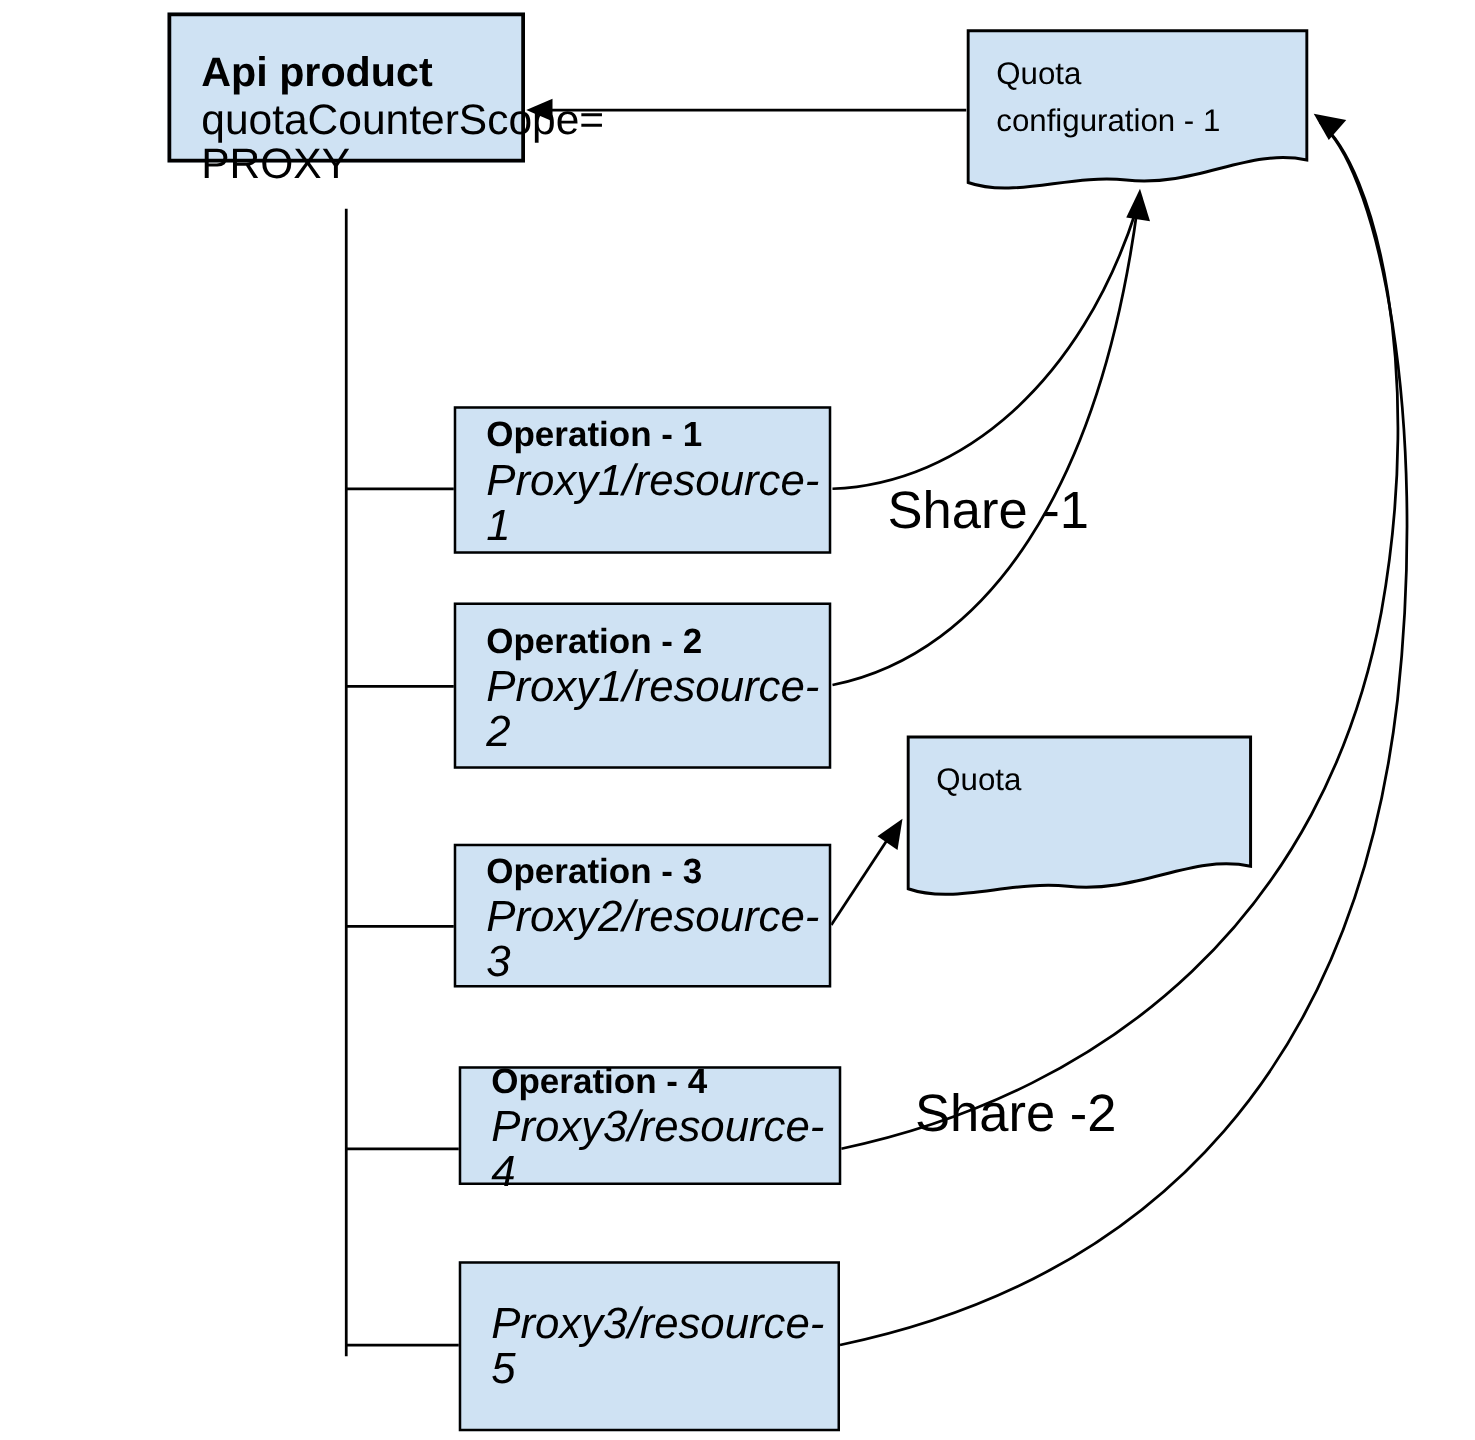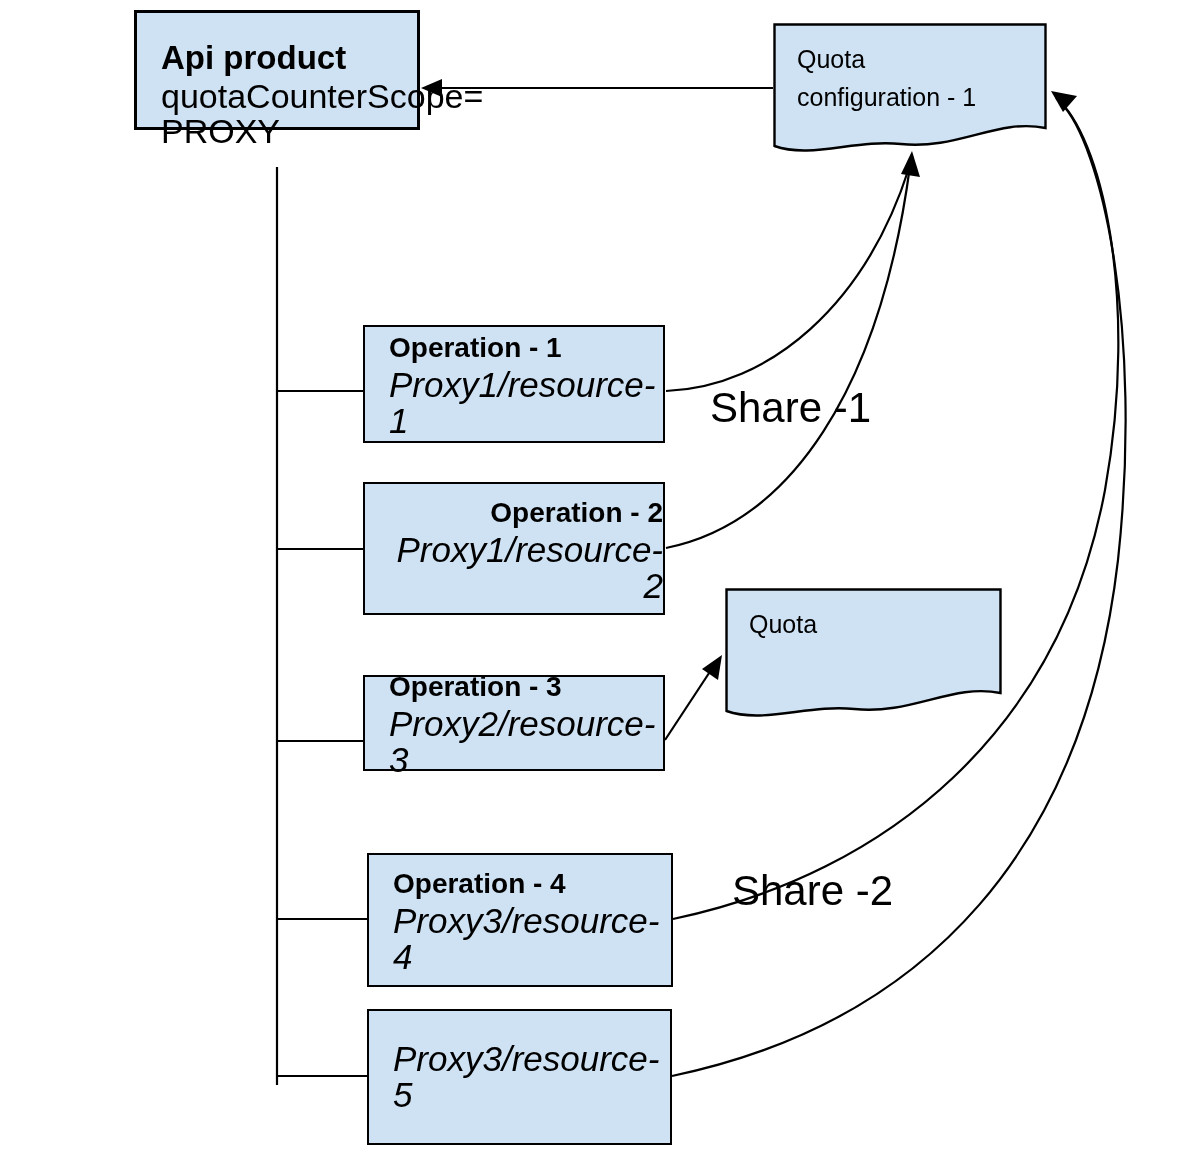--- a/index.html
+++ b/index.html
@@ -40,23 +40,23 @@
     left: 134px; top: 10px; width: 286px; height: 120px;
     border-width: 3px;
     justify-content: flex-start;
     padding-top: 24px;
   }
   .node-api .node-title { font-size: 33px; font-weight: bold; line-height: 42px; }
   .node-api .node-sub   { font-size: 34px; line-height: 35px; }
   .node-op .node-title  { font-size: 28px; font-weight: bold; line-height: 38px; }
   .node-op .node-sub    { font-size: 35px; line-height: 36px; font-style: italic; }
   .op1 { left: 363px; top: 325px; width: 302px; height: 118px; }
-  .op2 { left: 363px; top: 482px; width: 302px; height: 133px; text-align: right; }
-  .op3 { left: 363px; top: 675px; width: 302px; height: 96px; }
-  .op4 { left: 367px; top: 853px; width: 306px; height: 134px; }
+  .op2 { left: 363px; top: 482px; width: 302px; height: 133px; }
+  .op3 { left: 363px; top: 675px; width: 302px; height: 115px; }
+  .op4 { left: 367px; top: 853px; width: 306px; height: 95px; }
   .op5 { left: 367px; top: 1009px; width: 305px; height: 136px; }
   .doc {
     position: absolute;
     box-sizing: border-box;
   }
   .doc-q1 { left: 773px; top: 23px;  width: 274px; height: 140px; }
   .doc-q2 { left: 725px; top: 588px; width: 277px; height: 140px; }
   .doc svg.doc-shape {
     position: absolute;
     left: 0; top: 0;

